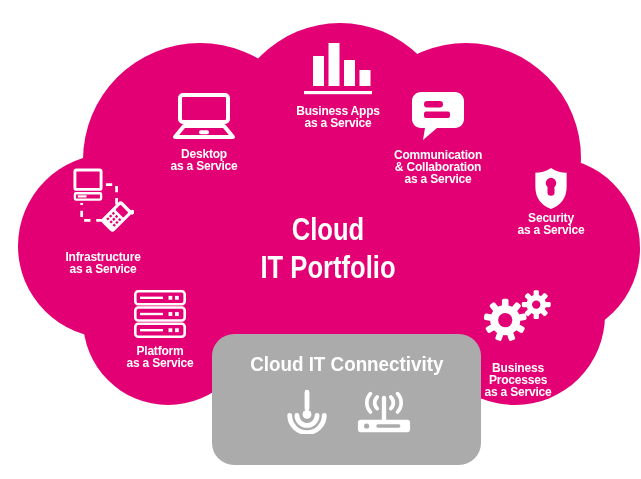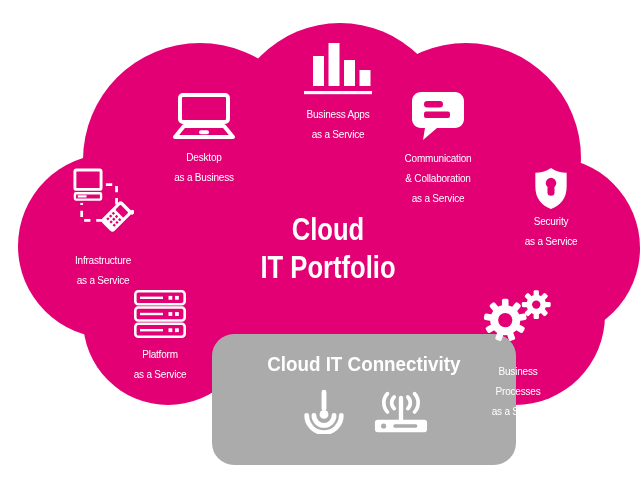--- a/index.html
+++ b/index.html
@@ -17,21 +17,21 @@
   .cloud-svg{position:absolute;left:0;top:0;z-index:1;}
   .cloud-fill{fill:var(--c-magenta);}
   .mg{fill:var(--c-magenta);}
   .gy{fill:var(--c-gray);}
 
   .svc{
     position:absolute;width:140px;z-index:3;text-align:center;color:var(--c-white);
   }
   .svc svg{display:block;margin:0 auto;}
   .svc-label{
-    margin-top:7px;font-size:10px;font-weight:400;line-height:20px;
+    margin-top:7px;font-size:12px;font-weight:700;line-height:12px;
     letter-spacing:-0.2px;white-space:pre-line;color:var(--c-white);
   }
   .svc-infrastructure{left:33px;top:168px;}
   .svc-infrastructure .svc-label{margin-top:17px;}
   .svc-desktop{left:134px;top:93px;}
   .svc-business-apps{left:268px;top:42px;}
   .svc-business-apps .svc-label{margin-top:10px;}
   .svc-communication{left:368px;top:90px;}
   .svc-security{left:481px;top:166px;}
   .svc-security .svc-label{margin-top:1px;}
@@ -41,21 +41,21 @@
 
   .cloud-title{
     position:absolute;left:168px;top:210px;width:320px;z-index:3;
     text-align:center;color:var(--c-white);
     font-size:32px;font-weight:700;line-height:38px;
     white-space:pre-line;
     transform:scaleX(0.80);transform-origin:50% 50%;
   }
 
   .conn-box{
-    position:absolute;left:212px;top:334px;width:304px;height:131px;z-index:2;
+    position:absolute;left:212px;top:334px;width:269px;height:131px;z-index:2;
     background:var(--c-gray);border-radius:22px;
     display:flex;flex-direction:column;align-items:center;
   }
   .conn-title{
     margin-top:19px;color:var(--c-white);font-size:20px;font-weight:700;
     transform:scaleX(0.94);transform-origin:50% 50%;white-space:nowrap;
   }
   .conn-icons{
     display:flex;align-items:flex-end;gap:24px;margin-top:13px;
   }
@@ -109,21 +109,21 @@
 as a Service</div>
   </div>
 
   <div class="svc svc-desktop">
     <svg width="68" height="48" viewBox="0 0 68 48">
       <rect x="10" y="2" width="48" height="27" rx="3" fill="none" stroke="#fff" stroke-width="4"></rect>
       <path d="M14,33 H54 L63,44 H5 Z" fill="none" stroke="#fff" stroke-width="4" stroke-linejoin="round"></path>
       <rect x="29" y="37.2" width="10" height="4" rx="2" fill="#fff"></rect>
     </svg>
     <div class="svc-label">Desktop
-as a Business</div>
+as a Service</div>
   </div>
 
   <div class="svc svc-business-apps">
     <svg width="68" height="53" viewBox="0 0 68 53">
       <g fill="#fff">
         <rect x="9" y="14" width="11" height="30"></rect>
         <rect x="24.5" y="1" width="11" height="43"></rect>
         <rect x="40" y="18" width="11" height="26"></rect>
         <rect x="55.5" y="28" width="11" height="16"></rect>
         <rect x="0" y="49" width="68" height="3.2"></rect>

